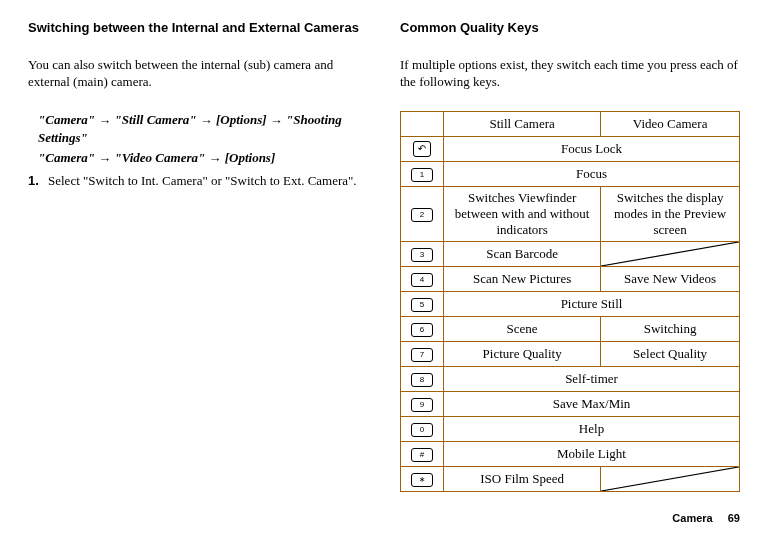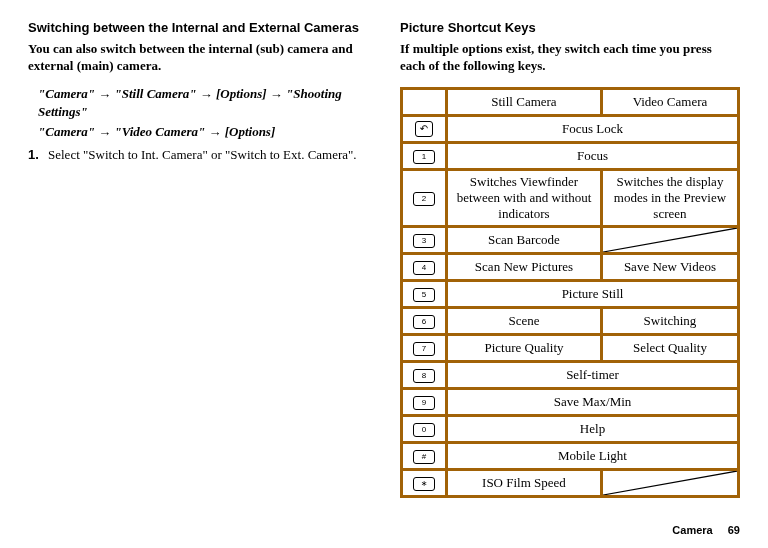--- a/index.html
+++ b/index.html
@@ -20,23 +20,22 @@
   .col {
     flex: 1;
   }
   .heading {
     font-family: Arial, Helvetica, sans-serif;
     font-weight: bold;
     font-size: 13px;
     line-height: 1.3;
   }
   .body-text {
-    margin: 4px 0;
+    margin: 20px 0;
     line-height: 1.3;
-    font-weight: bold;
   }
   .nav-path {
     font-style: italic;
     font-weight: bold;
     margin: 10px 0 2px 10px;
     line-height: 1.4;
   }
   .arrow {
     font-style: normal;
     font-weight: normal;
@@ -54,21 +53,21 @@
   }
   .step-text {
     flex: 1;
   }
   table.shortcut {
     border-collapse: collapse;
     width: 100%;
     margin-top: 12px;
   }
   table.shortcut td, table.shortcut th {
-    border: 3px solid #a16207;
+    border: 1px solid #a16207;
     padding: 3px 6px;
     text-align: center;
     font-weight: normal;
     vertical-align: middle;
     font-size: 13px;
     line-height: 1.25;
   }
   .key-cell {
     width: 30px;
     padding: 2px;
@@ -96,21 +95,21 @@
     padding: 0;
     min-height: 20px;
   }
   .diag-cell svg {
     position: absolute;
     top: 0; left: 0;
     width: 100%; height: 100%;
   }
   .footer {
     position: absolute;
-    bottom: 12px;
+    bottom: 24px;
     right: 28px;
     font-family: Arial, Helvetica, sans-serif;
     font-size: 11px;
   }
   .footer .label {
     font-weight: bold;
   }
   .footer .page {
     font-weight: bold;
     margin-left: 12px;
@@ -125,21 +124,21 @@
     <div class="body-text">You can also switch between the internal (sub) camera and external (main) camera.</div>
     <div class="nav-path" id="path1"><span>"Camera"</span><span class="arrow"> → </span><span>"Still Camera"</span><span class="arrow"> → </span><span>[Options]</span><span class="arrow"> → </span><span>"Shooting Settings"</span></div>
     <div class="nav-path" id="path2" style="margin-top:0;"><span>"Camera"</span><span class="arrow"> → </span><span>"Video Camera"</span><span class="arrow"> → </span><span>[Options]</span></div>
     <div class="step">
       <div class="step-num">1.</div>
       <div class="step-text">Select "Switch to Int. Camera" or "Switch to Ext. Camera".</div>
     </div>
   </div>
 
   <div class="col">
-    <div class="heading">Picture Shortcut Keys</div>
+    <div class="heading">Common Quality Keys</div>
     <div class="body-text">If multiple options exist, they switch each time you press each of the following keys.</div>
     <table class="shortcut">
       <tbody id="shortcut-body">
           <tr>
             <td class="key-cell"></td>
             <td>Still Camera</td>
             <td>Video Camera</td>
           </tr>
           <tr>
             <td class="key-cell"><span class="key-icon square" style="font-size: 10px;">↶</span></td>

